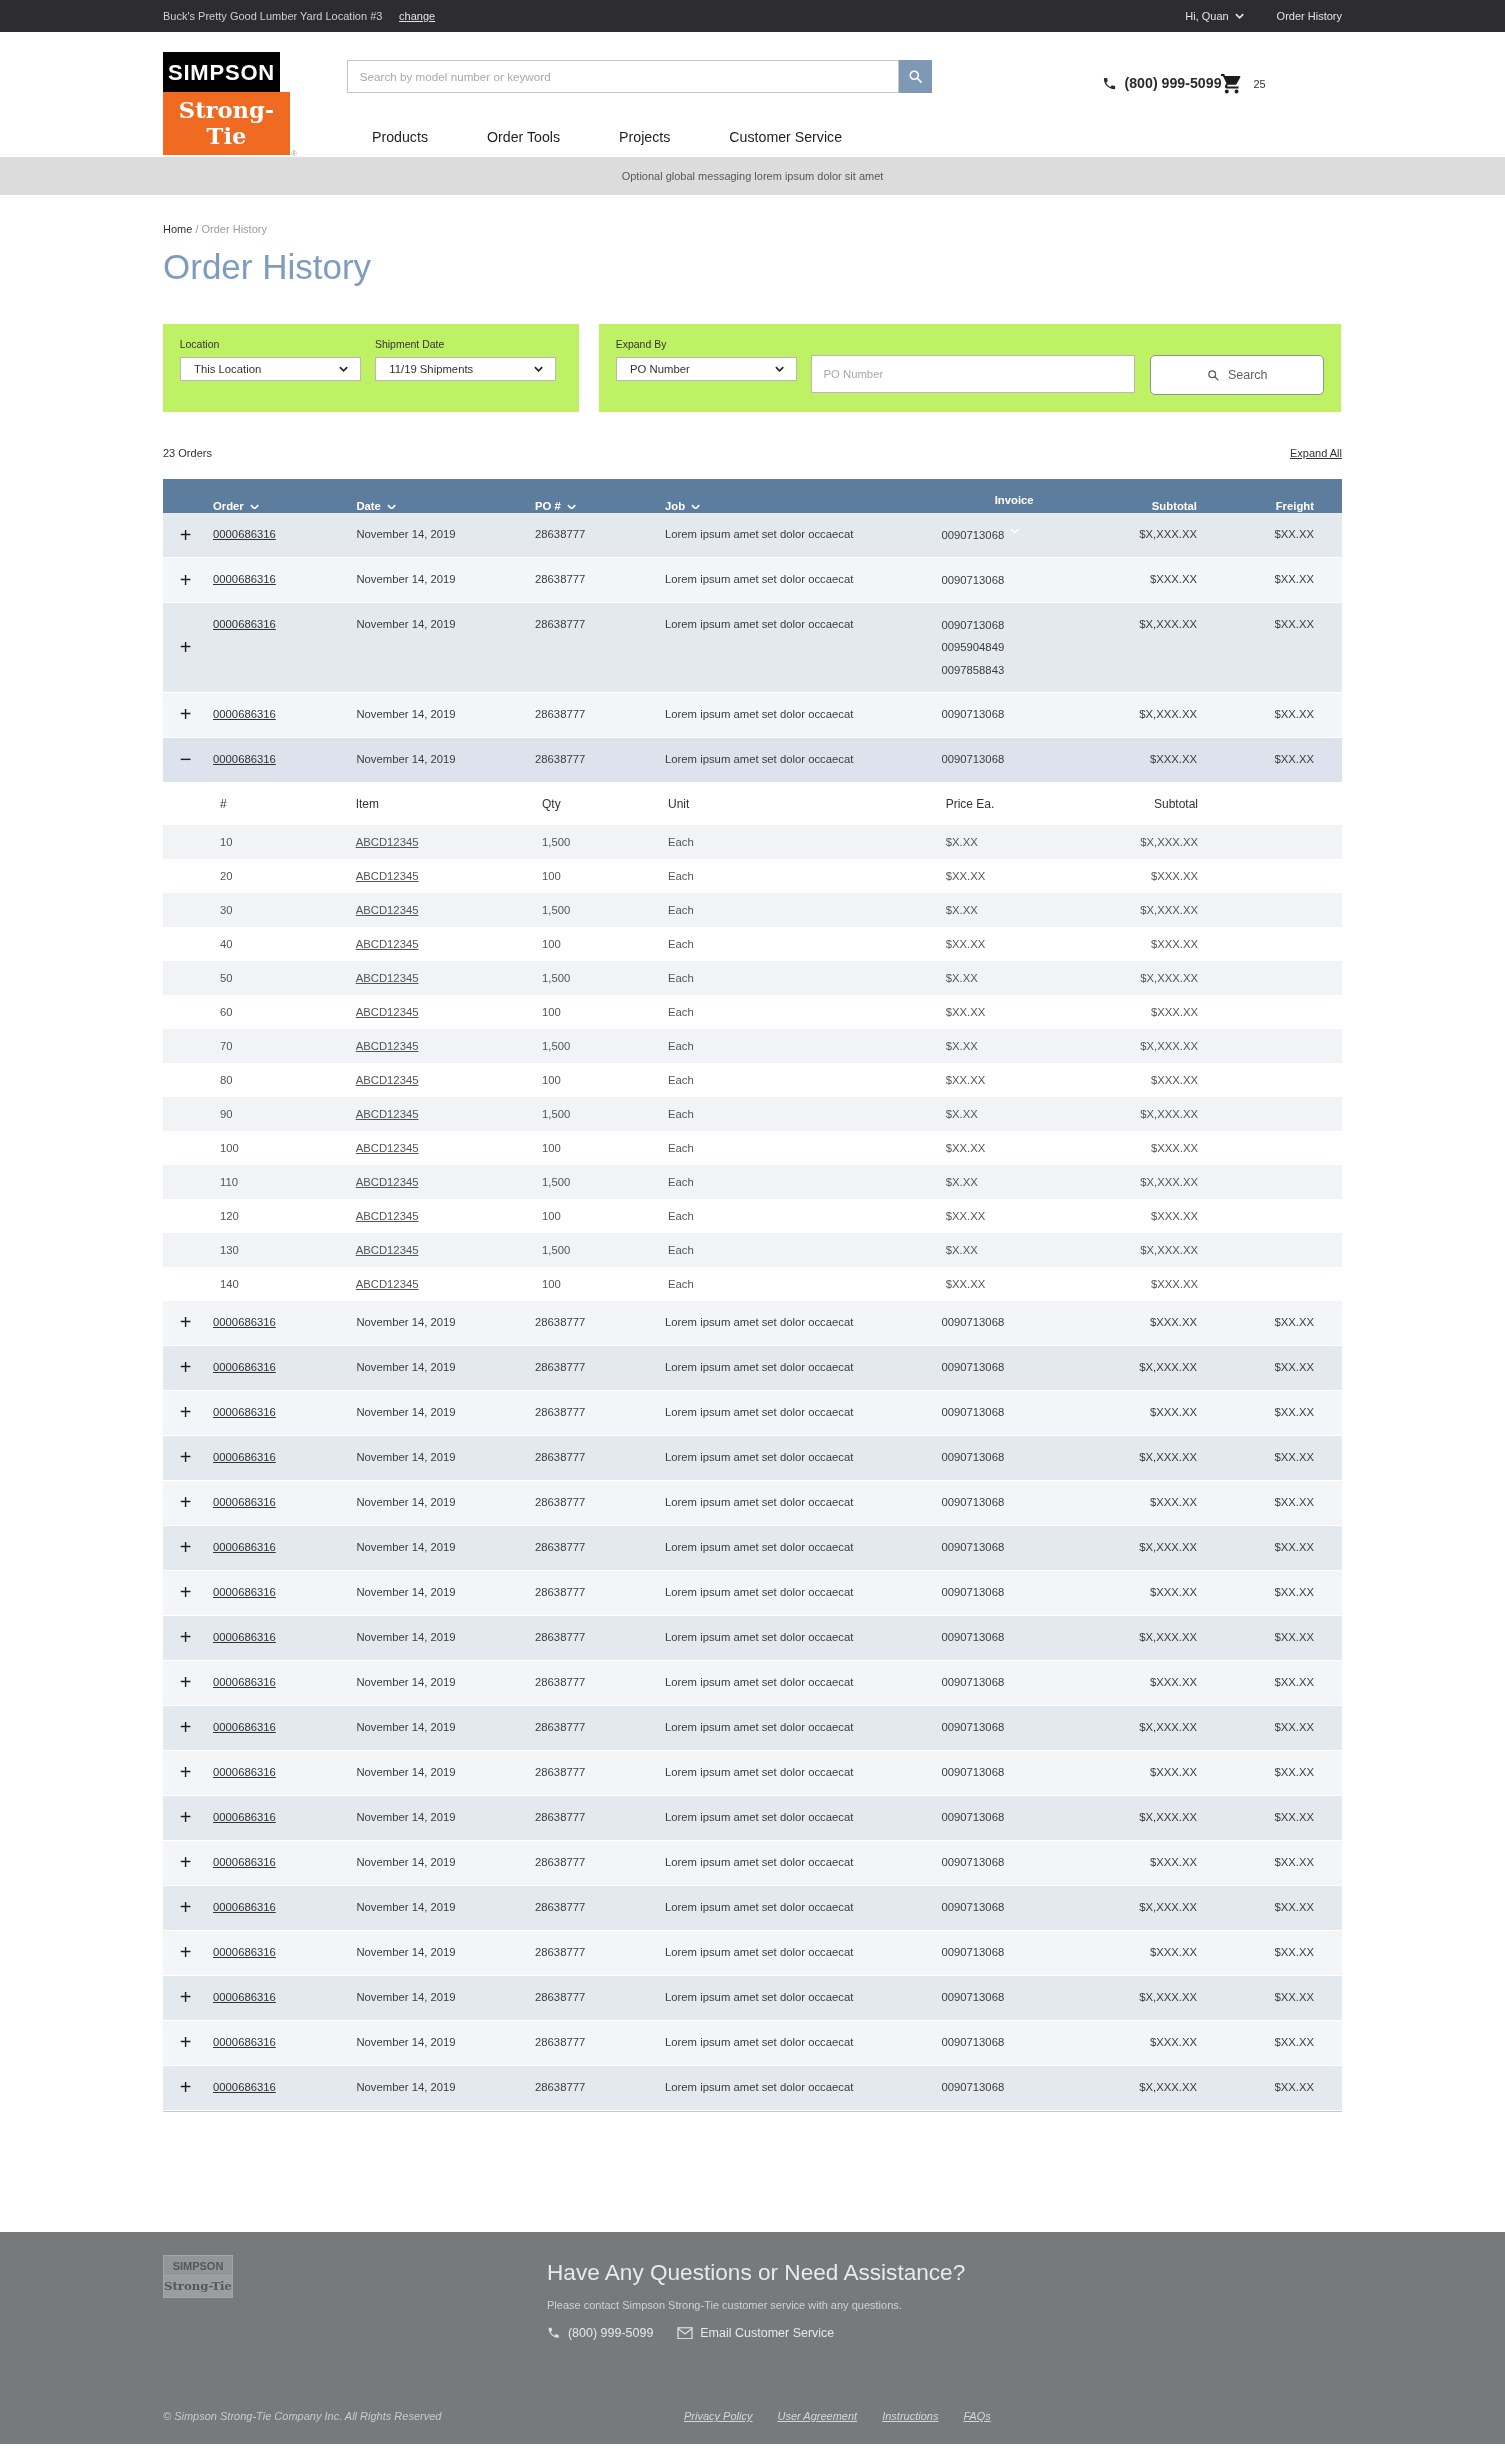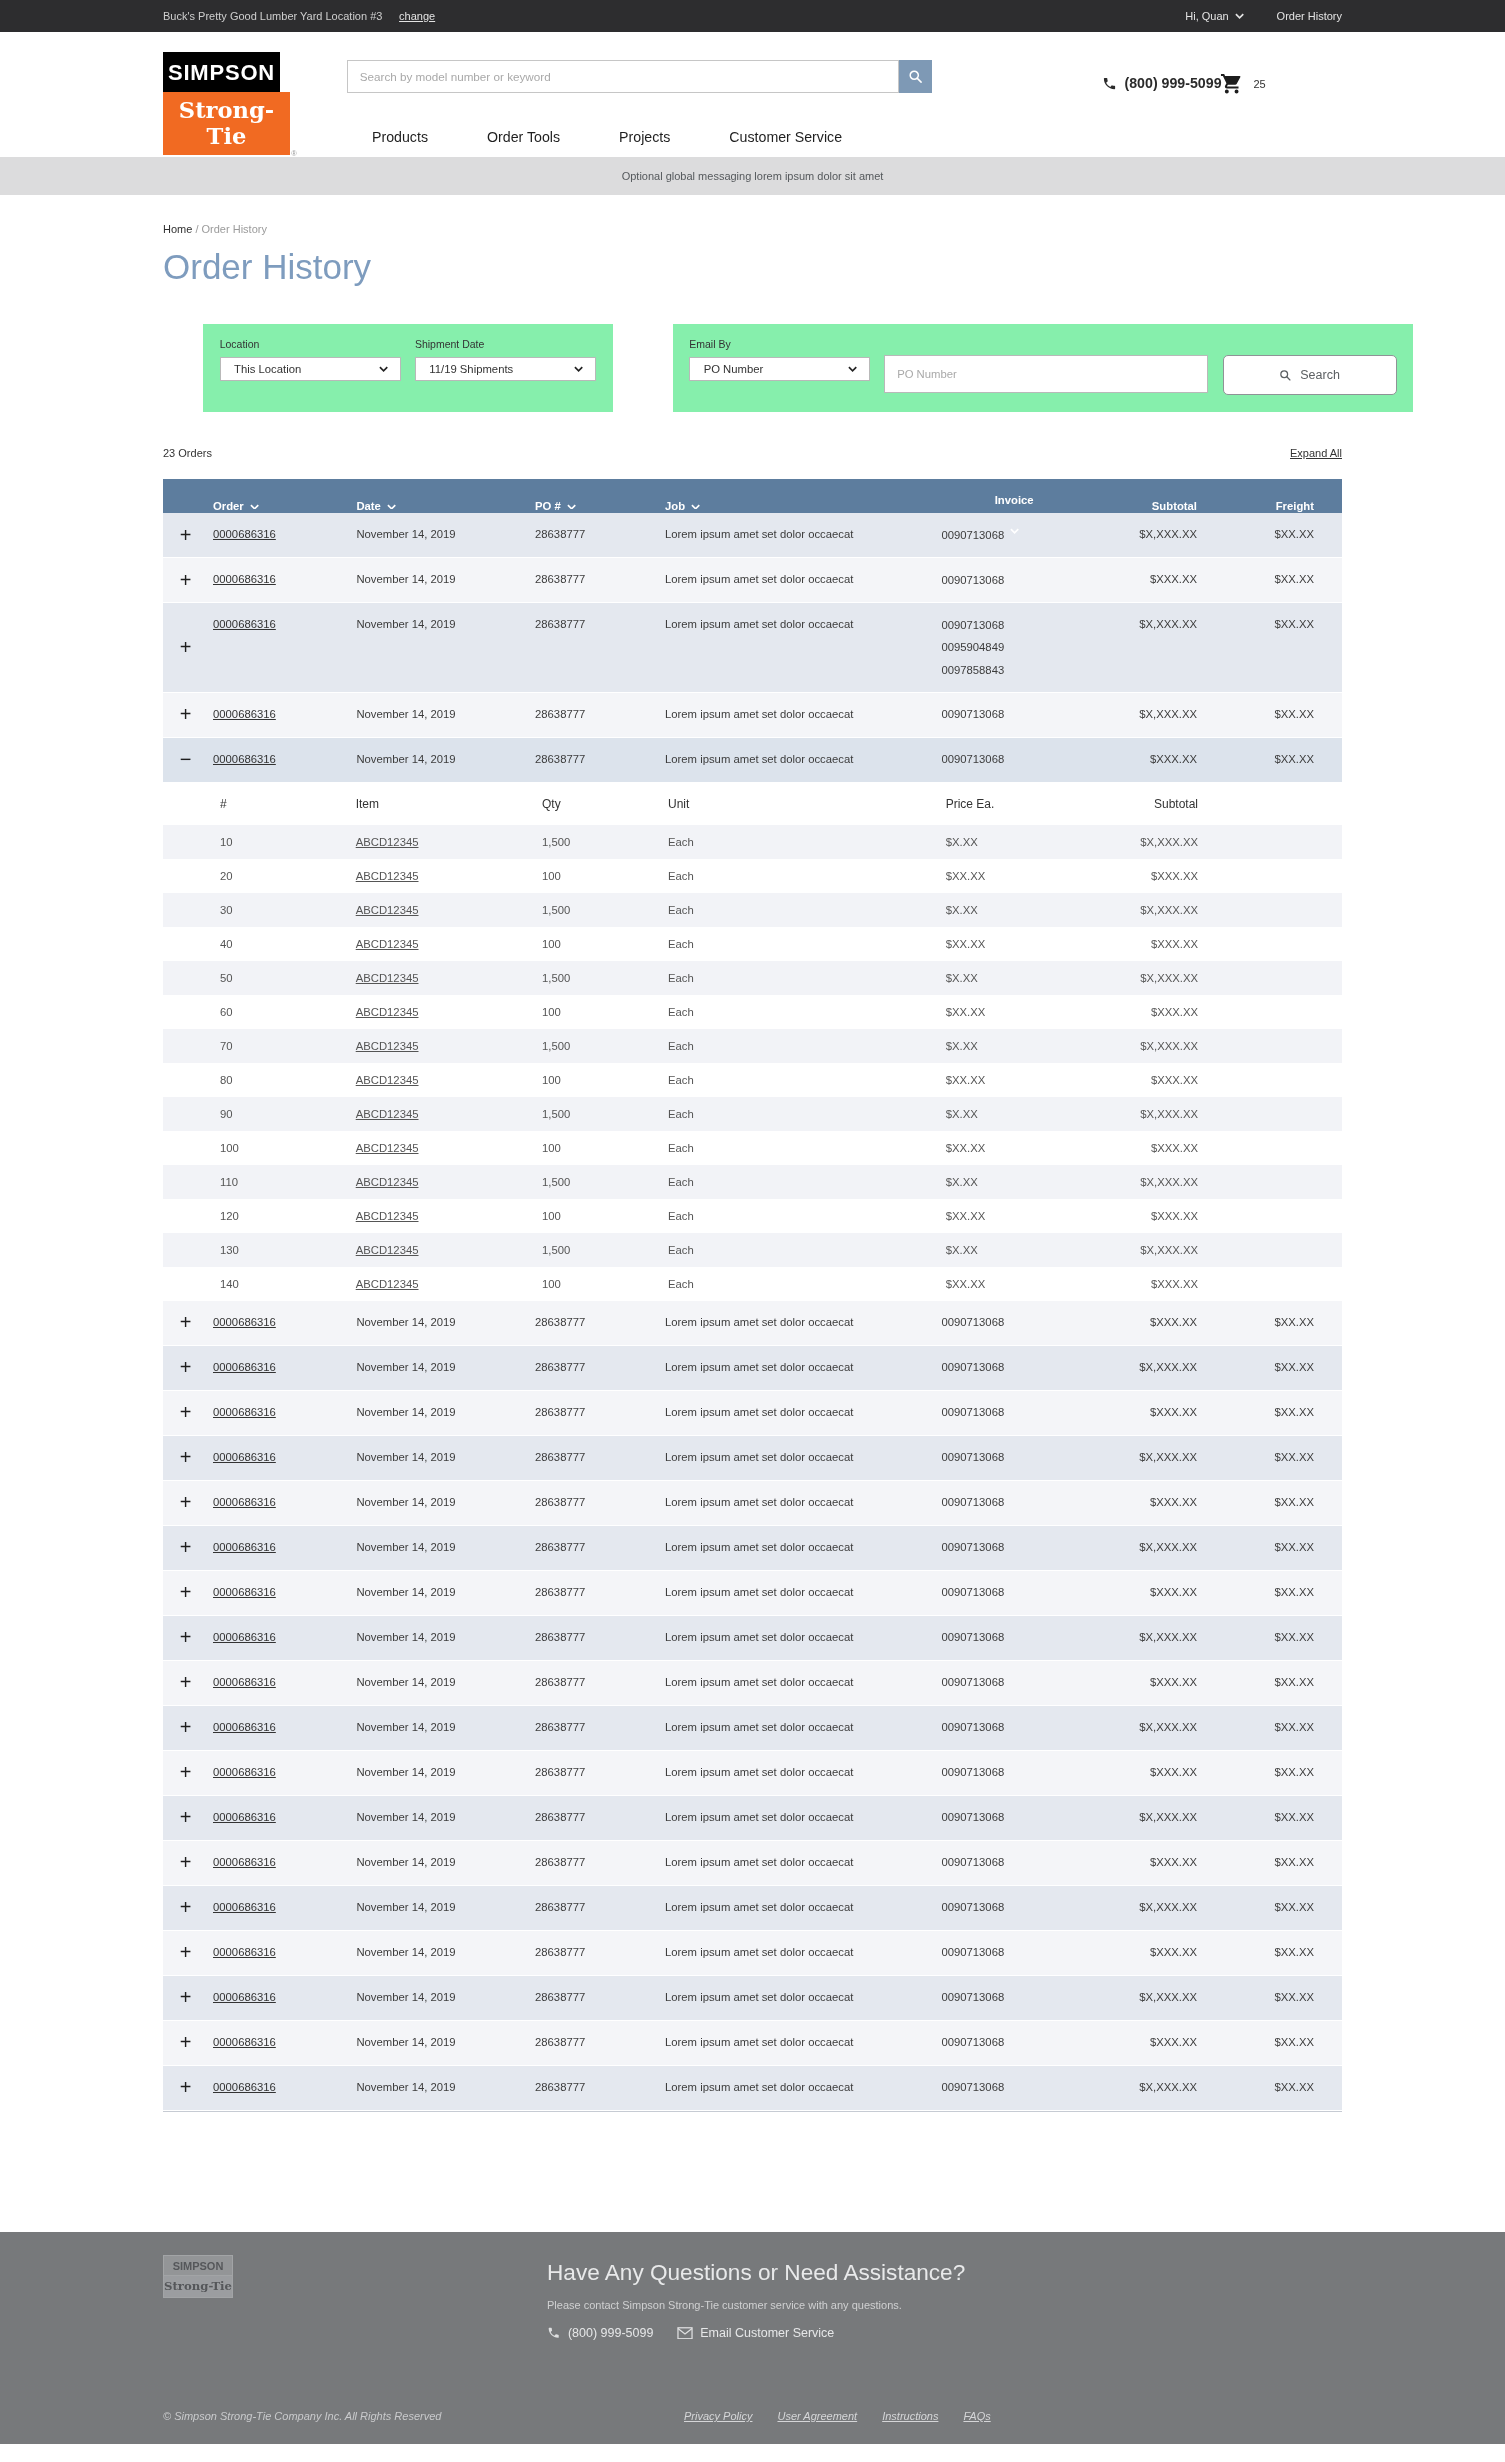--- a/index.html
+++ b/index.html
@@ -39,21 +39,21 @@
   .banner { height:38px; background:#dcdcdd; display:flex; align-items:center; justify-content:center; font-size:11px; color:#55595c; }
 
   
   .content { padding:0 163px 120px 163px; }
   .breadcrumb { margin-top:28px; font-size:11px; color:#9b9b9b; }
   .breadcrumb .home { color:#2f2f2f; cursor:pointer; }
   .page-title { margin-top:11.7px; font-size:35px; font-weight:400; color:#7e9cbe; }
 
   
   .filters { margin-top:37px; display:flex; gap:20px; }
-  .panel { background:#86efac; padding:14.2px 16.7px 16.7px;margin-left:40px; }
+  .panel { background:#bef264; padding:14.2px 16.7px 16.7px; }
   .panel-left { width:416px; display:flex; gap:14.2px; }
   .panel-right { width:742px; display:flex; gap:14.2px; }
   .fgroup { display:flex; flex-direction:column; }
   .flabel { font-size:10.5px; color:#333; margin-bottom:6.7px; }
   .dropdown { height:24px; background:#fff; border:0.8px solid #b9b9b9; display:flex; align-items:center; padding:0 11.7px 0 13.4px; font-size:11.3px; color:#333; cursor:pointer; }
   .dropdown .dchev { margin-left:auto; color:#222; }
   .dd-w { width:181px; }
   .po-input { height:38px; width:324px; border:0.8px solid #b9b9b9; background:#fff; padding:0 11.7px; font-size:11.3px; color:#333; outline:none; margin-top:17.6px; }
   .po-input::placeholder { color:#a9a9a9; }
   .fsearch { margin-left:auto; margin-top:17.6px; height:40px; width:174px; background:#fff; border:0.8px solid #8f9396; border-radius:5px; display:flex; align-items:center; justify-content:center; gap:8.4px; font-size:12.5px; color:#5c6063; cursor:pointer; }
@@ -201,21 +201,21 @@
         <div class="dropdown dd-w">
           <span>11/19 Shipments</span>
           <svg class="chev dchev" viewBox="0 0 10 6">
               <polyline points="1,1 5,5 9,1"></polyline>
             </svg>
         </div>
       </div>
     </div>
     <div class="panel panel-right">
       <div class="fgroup">
-        <span class="flabel">Email By</span>
+        <span class="flabel">Expand By</span>
         <div class="dropdown dd-w">
           <span>PO Number</span>
           <svg class="chev dchev" viewBox="0 0 10 6">
               <polyline points="1,1 5,5 9,1"></polyline>
             </svg>
         </div>
       </div>
       <input type="text" class="po-input" placeholder="PO Number" style="">
       <button class="fsearch">
         <svg class="icon-mag" viewBox="0 0 24 24" style="width:12.5px;height:12.5px">

